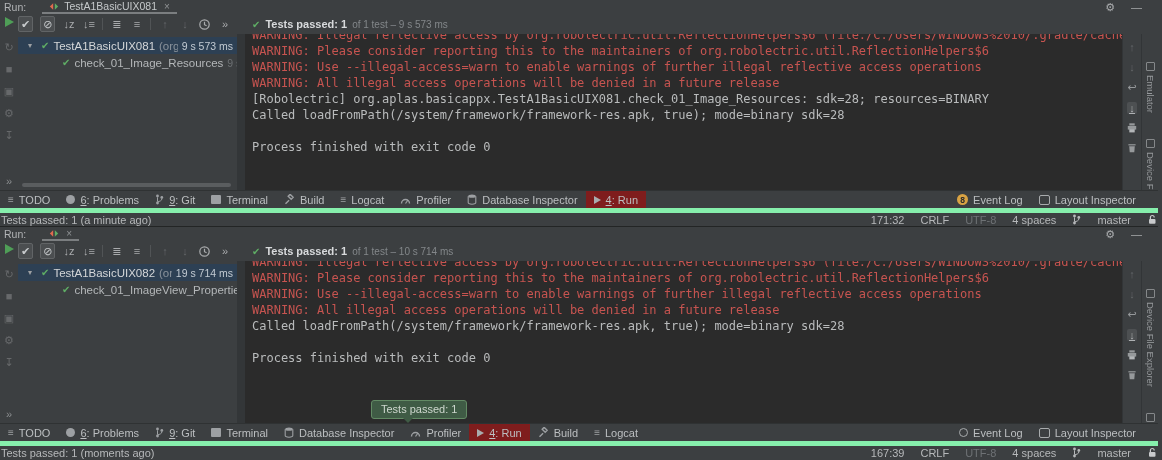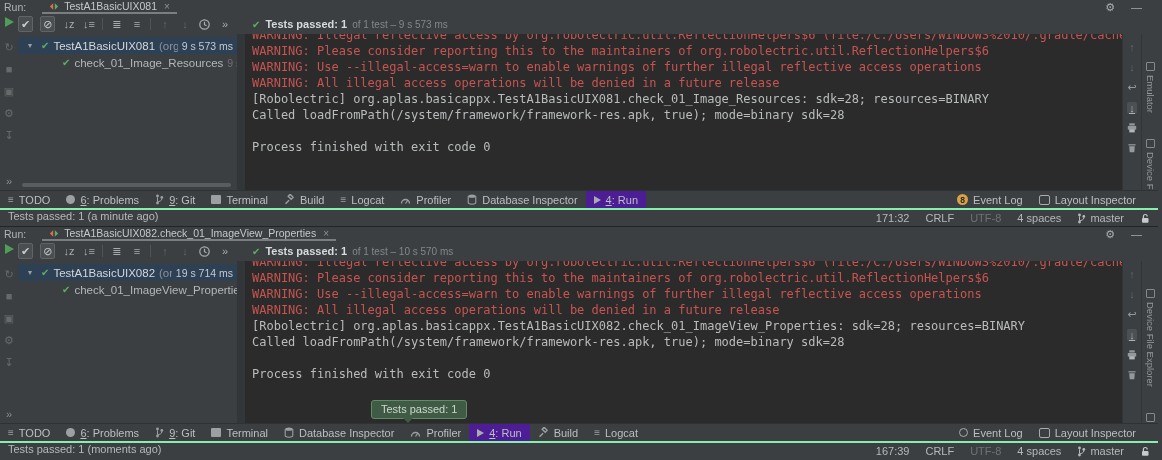--- a/index.html
+++ b/index.html
@@ -51,35 +51,35 @@
   .clip{margin-top:-7px}
   .rstrip{width:19px;flex:none;background:#3c3f41;border-left:1px solid #323537;display:flex;flex-direction:column;align-items:center;gap:8px;padding-top:7px;color:#96999b;font-size:11px}
   .ricsel{background:#4d5052;border-radius:2px;padding:0 2px}
   .scend{border-bottom:1.5px solid #aeb1b3;line-height:10px;display:inline-block;color:#aeb1b3}
   .sidetabs{width:17px;flex:none;background:#3c3f41;border-left:1px solid #323537;display:flex;flex-direction:column;gap:26px;padding-top:28px;align-items:center}
   .vtab{writing-mode:vertical-rl;font-size:9.5px;color:#96999c;white-space:nowrap;display:flex;align-items:center;gap:4px}
   .vicon{width:9px;height:9px;border:1.2px solid #85888a;border-radius:1px;flex:none}
   
   .twbar{position:absolute;left:0;right:0;bottom:18px;height:18px;background:#3c3f41;border-top:1px solid #2f3233;display:flex;align-items:center;font-size:11px;color:#bcbfc1}
   .twitem{display:flex;align-items:center;gap:5px;padding:0 8px;height:100%;cursor:default}
-  .twitem.sel{background:#4c1d95}
+  .twitem.sel{background:#7f1d1d}
   .mn{text-decoration:underline}
   .ic{color:#9da0a3;font-size:10px;line-height:10px}
   .circ{width:9px;height:9px;border-radius:50%;background:#9da0a3;display:inline-block}
   .term{width:10px;height:9px;background:#9da0a3;border-radius:1px;display:inline-block}
   .runtri{width:0;height:0;border-left:7px solid #a9acae;border-top:4.5px solid transparent;border-bottom:4.5px solid transparent;display:inline-block}
   .badge{min-width:11px;height:11px;border-radius:6px;background:#d9a343;color:#2b2b2b;font-size:8.5px;font-weight:bold;display:inline-flex;align-items:center;justify-content:center;padding:0 2px}
   .ring{width:9px;height:9px;border:1.5px solid #a8abad;border-radius:50%;display:inline-block}
   .liio{width:11px;height:10px;border:1.5px solid #a8abad;border-radius:2px;display:inline-block}
   .tw-right{margin-left:auto;display:flex;align-items:center;margin-right:14px}
   
-  .statusbar{position:absolute;left:0;right:0;bottom:0;height:18px;background:#3c3f41;border-top:2px solid #86efac;display:flex;font-size:11px;color:#b6b8ba;padding:0 8px}
+  .statusbar{position:absolute;left:0;right:0;bottom:0;height:18px;background:#3c3f41;border-top:5px solid #86efac;display:flex;align-items:center;font-size:11px;color:#b6b8ba;padding:0 1px}
   .sb-right{margin-left:auto;display:flex;gap:16px;align-items:center}
   .dim2{color:#6e7275}
-  .sbit{display:flex;align-items:center;gap:4px}
+  .sbit{display:flex;align-items:center;gap:16px}
   
   .tooltip{position:absolute;left:371px;bottom:40px;background:#3f5b45;border:1px solid #628a64;border-radius:3px;color:#ced7ce;font-size:11px;padding:2px 9px 3px;z-index:5}
   .tooltip:after{content:"";position:absolute;left:31px;top:100%;border:5px solid transparent;border-top-color:#3f5b45}
   svg{display:block}
 </style>
 </head>
 <body>
 
 <div class="stage">
 
@@ -296,21 +296,20 @@
   <div class="panel p2">
     <div class="hdr">
       <span class="runlbl">Run:</span>
       <div class="tab">
         <span>
             <svg width="10" height="9" viewBox="0 0 12 10">
               <path d="M5 1L1 5l4 4z" fill="#e06b4f"></path>
               <path d="M7 1l4 4-4 4z" fill="#5fad65"></path>
             </svg>
           </span>
-        <span class="tabtitle">TestA1BasicUIX082.check_01_ImageView_Properties</span>
         <span class="tabclose">×</span>
       </div>
       <div class="hdr-right">
         <span>⚙</span>
         <span>—</span>
       </div>
     </div>
 
     <div class="lstrip">
       <span class="play"></span>
@@ -336,21 +335,21 @@
       <span class="tbtn">
           <svg width="13" height="13" viewBox="0 0 13 13">
             <circle cx="6.5" cy="6.5" r="4.7" fill="none" stroke="#a9abad" stroke-width="1.2"></circle>
             <path d="M6.5 3.8V6.7l2.1 1.1" fill="none" stroke="#a9abad" stroke-width="1.2"></path>
           </svg>
         </span>
       <span class="tbtn">»</span>
       <span class="summary">
         <span class="sumcheck">✔</span>
         <span class="sumstrong">Tests passed: 1</span>
-        <span class="sumrest"> of 1 test – 10 s 570 ms</span>
+        <span class="sumrest"> of 1 test – 10 s 714 ms</span>
       </span>
     </div>
 
     <div class="body">
       <div class="tree">
         <div class="trow sel">
           <span class="chev">▾</span>
           <span class="tick">✔</span>
           <span class="tname">TestA1BasicUIX082</span>
           <span class="tpkg">(org.aplas.basica</span>
@@ -361,21 +360,20 @@
           <span class="tname">check_01_ImageView_Properties</span>
 
         </div>
       </div>
       <div class="gap"></div>
       <div class="console">
         <div class="cline warn clip">WARNING: Illegal reflective access by org.robolectric.util.ReflectionHelpers$6 (file:/C:/Users/WINDOWS%2010/.gradle/caches/modules-2/files-2.</div>
         <div class="cline warn">WARNING: Please consider reporting this to the maintainers of org.robolectric.util.ReflectionHelpers$6</div>
         <div class="cline warn">WARNING: Use --illegal-access=warn to enable warnings of further illegal reflective access operations</div>
         <div class="cline warn">WARNING: All illegal access operations will be denied in a future release</div>
-        <div class="cline">[Robolectric] org.aplas.basicappx.TestA1BasicUIX082.check_01_ImageView_Properties: sdk=28; resources=BINARY</div>
         <div class="cline">Called loadFromPath(/system/framework/framework-res.apk, true); mode=binary sdk=28</div>
         <div class="cline"></div>
         <div class="cline">Process finished with exit code 0</div>
       </div>
       <div class="rstrip">
         <span class="dimmed">↑</span>
         <span class="dimmed">↓</span>
         <span>↩</span>
         <span class="ricsel"><span class="scend">↓</span></span>
         <span>

